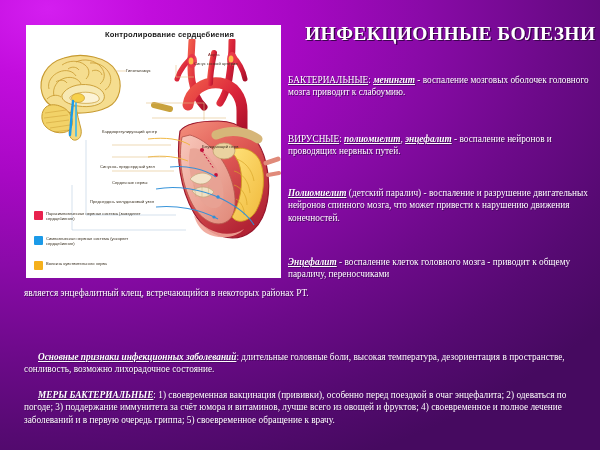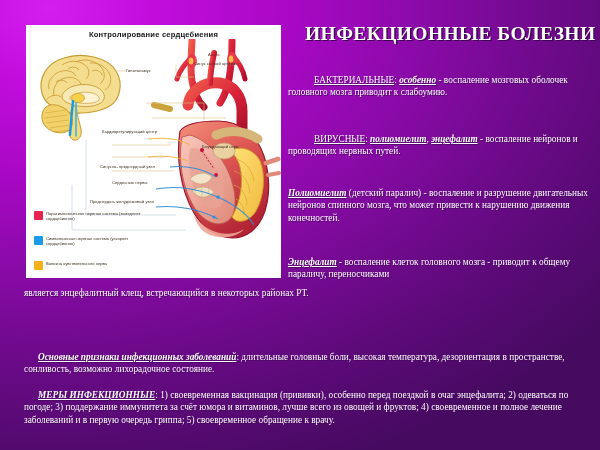--- a/index.html
+++ b/index.html
@@ -12,21 +12,21 @@
     background:
       radial-gradient(ellipse 120% 110% at 8% 2%, #d41ef0 0%, #c20ddd 14%, #a808c4 34%, #8a0aa8 52%, #6d0a8a 70%, #560a72 86%, #460a60 100%);
   }
 
   
   #figure{
     position:absolute;left:26px;top:25px;width:255px;height:253px;
     background:#ffffff;overflow:hidden;
   }
   #fig-title{
-    position:absolute;top:5px;left:0;width:100%;text-align:center;
+    position:absolute;top:5px;left:16px;width:100%;text-align:center;
     font-family:"Liberation Sans",sans-serif;
     font-size:7.6px;font-weight:bold;color:#161616;letter-spacing:.2px;
   }
   .lbl{
     position:absolute;font-family:"Liberation Sans",sans-serif;
     font-size:4.1px;color:#3a3020;line-height:1.25;letter-spacing:.05px;
   }
 
   
   .legend-item{position:absolute;display:flex;align-items:flex-start;gap:3px;}
@@ -48,21 +48,21 @@
     margin-left:18px;
   }
   .para{
     position:absolute;color:#ffffff;
     font-family:"Liberation Serif",serif;
     font-size:9.3px;line-height:1.34;
     text-shadow:0.7px 0.7px 0 #45085c;
   }
   .col-r{left:288px;width:306px;}
   .full{left:24px;width:560px;}
-  u.hd{text-decoration:underline;margin-left:26px;}
+  u.hd{text-decoration:underline;}
   b.it{font-weight:bold;font-style:italic;text-decoration:underline;}
   .indent{text-indent:14px;margin-top:44px;}
 </style>
 </head>
 <body>
 
 <div id="slide">
 
   <div id="figure">
 
@@ -235,21 +235,21 @@
     </div>
     <div class="legend-item" style="left:8px;top:236px;width:116px;">
       <span class="sw" style="background:#f5b01c;"></span>
       <span class="legend-txt">Волокна чувствительного нерва</span>
     </div>
   </div>
 
   <div id="title">ИНФЕКЦИОННЫЕ БОЛЕЗНИ</div>
 
   <div class="para col-r" style="top:74px;">
-    <u class="hd">БАКТЕРИАЛЬНЫЕ</u><span>: </span><b class="it">особенно</b><span> - воспаление мозговых оболочек головного мозга приводит к слабоумию.</span>
+    <u class="hd">БАКТЕРИАЛЬНЫЕ</u><span>: </span><b class="it">менингит</b><span> - воспаление мозговых оболочек головного мозга приводит к слабоумию.</span>
   </div>
 
   <div class="para col-r" style="top:187px;">
     <b class="it">Полиомиелит</b><span>  (детский паралич) - воспаление и разрушение  двигательных нейронов спинного мозга, что может привести к нарушению движения конечностей.</span>
   </div>
 
   <div class="para col-r" style="top:133px;">
     <u class="hd">ВИРУСНЫЕ</u><span>: </span><b class="it">полиомиелит</b><span>, </span><b class="it">энцефалит</b><span> - воспаление нейронов и  проводящих нервных путей.</span>
   </div>
 
@@ -257,16 +257,16 @@
 
   <div class="para col-r" style="top:256px;">
     <b class="it">Энцефалит</b><span> - воспаление клеток головного мозга - приводит к общему  параличу, переносчиками</span>
   </div>
 
   <div class="para full indent" style="top:307px;">
     <b class="it">Основные признаки инфекционных заболеваний</b><span>: длительные головные боли, высокая температура, дезориентация в пространстве, сонливость,  возможно лихорадочное состояние.</span>
   </div>
 
   <div class="para full indent" style="top:345px;">
-    <b class="it">МЕРЫ ИНФЕКЦИОННЫЕ</b><span>: 1) своевременная вакцинация (прививки), особенно перед поездкой в очаг энцефалита;  2) одеваться по погоде; 3) поддержание иммунитета за счёт  юмора и витаминов, лучше всего из овощей и фруктов; 4) своевременное и полное лечение заболеваний и в первую очередь гриппа; 5) своевременное обращение к врачу.</span>
+    <b class="it">МЕРЫ БАКТЕРИАЛЬНЫЕ</b><span>: 1) своевременная вакцинация (прививки), особенно перед поездкой в очаг энцефалита;  2) одеваться по погоде; 3) поддержание иммунитета за счёт  юмора и витаминов, лучше всего из овощей и фруктов; 4) своевременное и полное лечение заболеваний и в первую очередь гриппа; 5) своевременное обращение к врачу.</span>
   </div>
 
 </div>
 
 </body></html>

